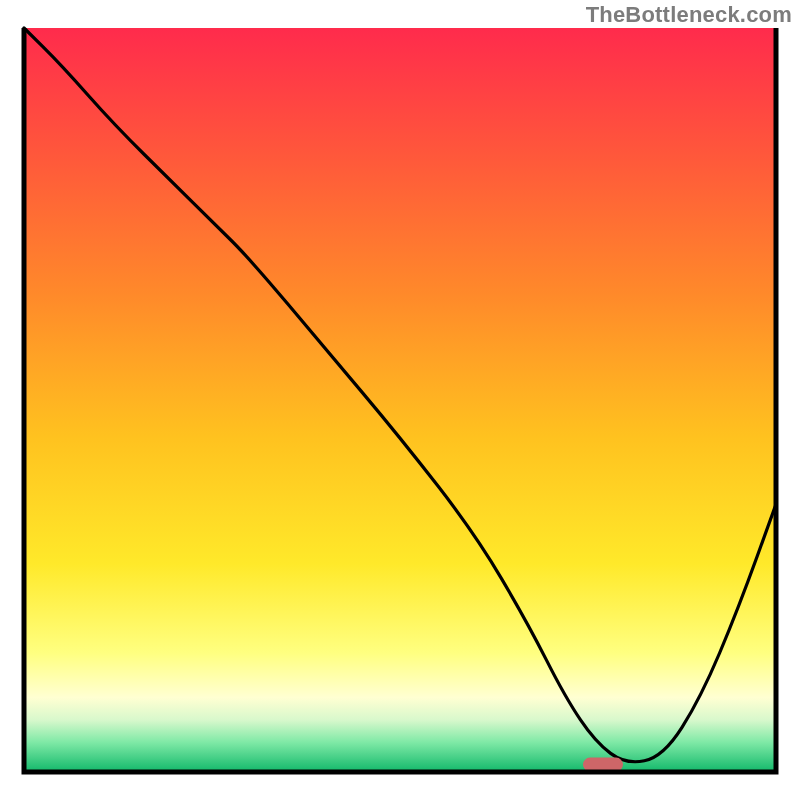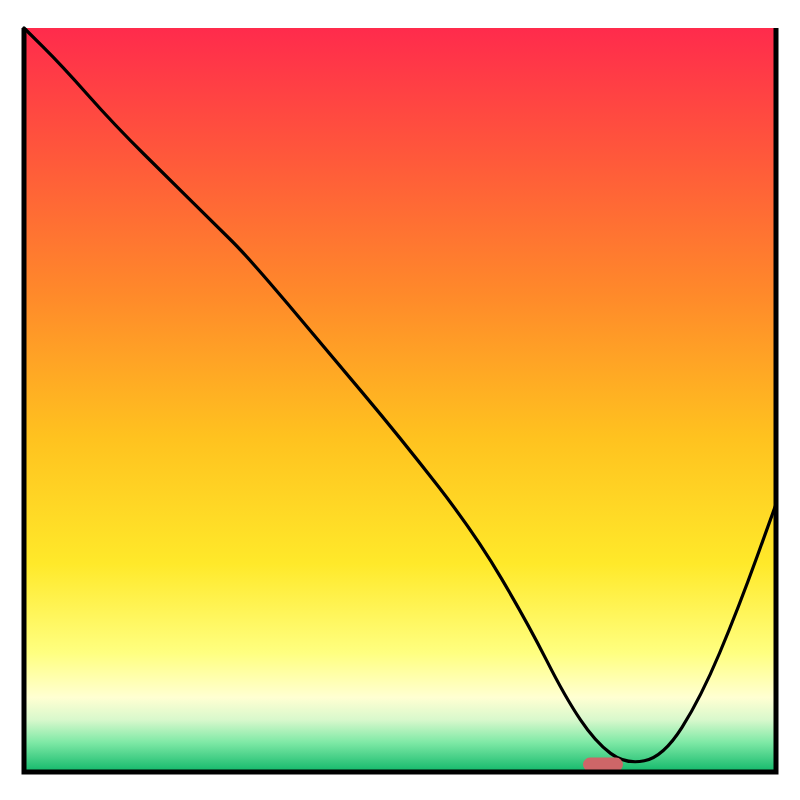--- a/index.html
+++ b/index.html
@@ -57,13 +57,14 @@
 
     <rect id="plot-bg" x="24" y="28" width="752" height="744" fill="url(#bg-grad)"></rect>
 
     <path id="curve-path" fill="none" stroke="#000" stroke-width="3.2" stroke-linecap="round" d="M 24.0 28.0 Q 24.0 28.0 42.8 46.6 Q 61.6 65.2 87.9 95.0 Q 114.2 124.7 144.3 154.5 Q 174.4 184.2 193.2 202.8 Q 212.0 221.4 230.8 240.0 Q 249.6 258.6 287.2 303.3 Q 324.8 347.9 362.4 392.6 Q 400.0 437.2 437.6 485.6 Q 475.2 533.9 501.5 578.6 Q 527.8 623.2 546.6 660.4 Q 565.4 697.6 580.5 719.9 Q 595.5 742.2 610.6 753.4 Q 625.6 764.6 644.4 760.8 Q 663.2 757.1 682.0 727.4 Q 700.8 697.6 719.6 653.0 Q 738.4 608.3 757.2 556.2 T 776.0 504.2"></path>
 
     <rect id="marker" rx="7" ry="7" width="40" height="14" fill="#cd6668" x="583.0" y="757.6"></rect>
 
     <path d="M24 28 L24 772 L776 772 L776 28" fill="none" stroke="#000" stroke-width="5"></path>
   </svg>
 
+  <div class="watermark">TheBottleneck.com</div>
 </div>
 
 </body></html>

